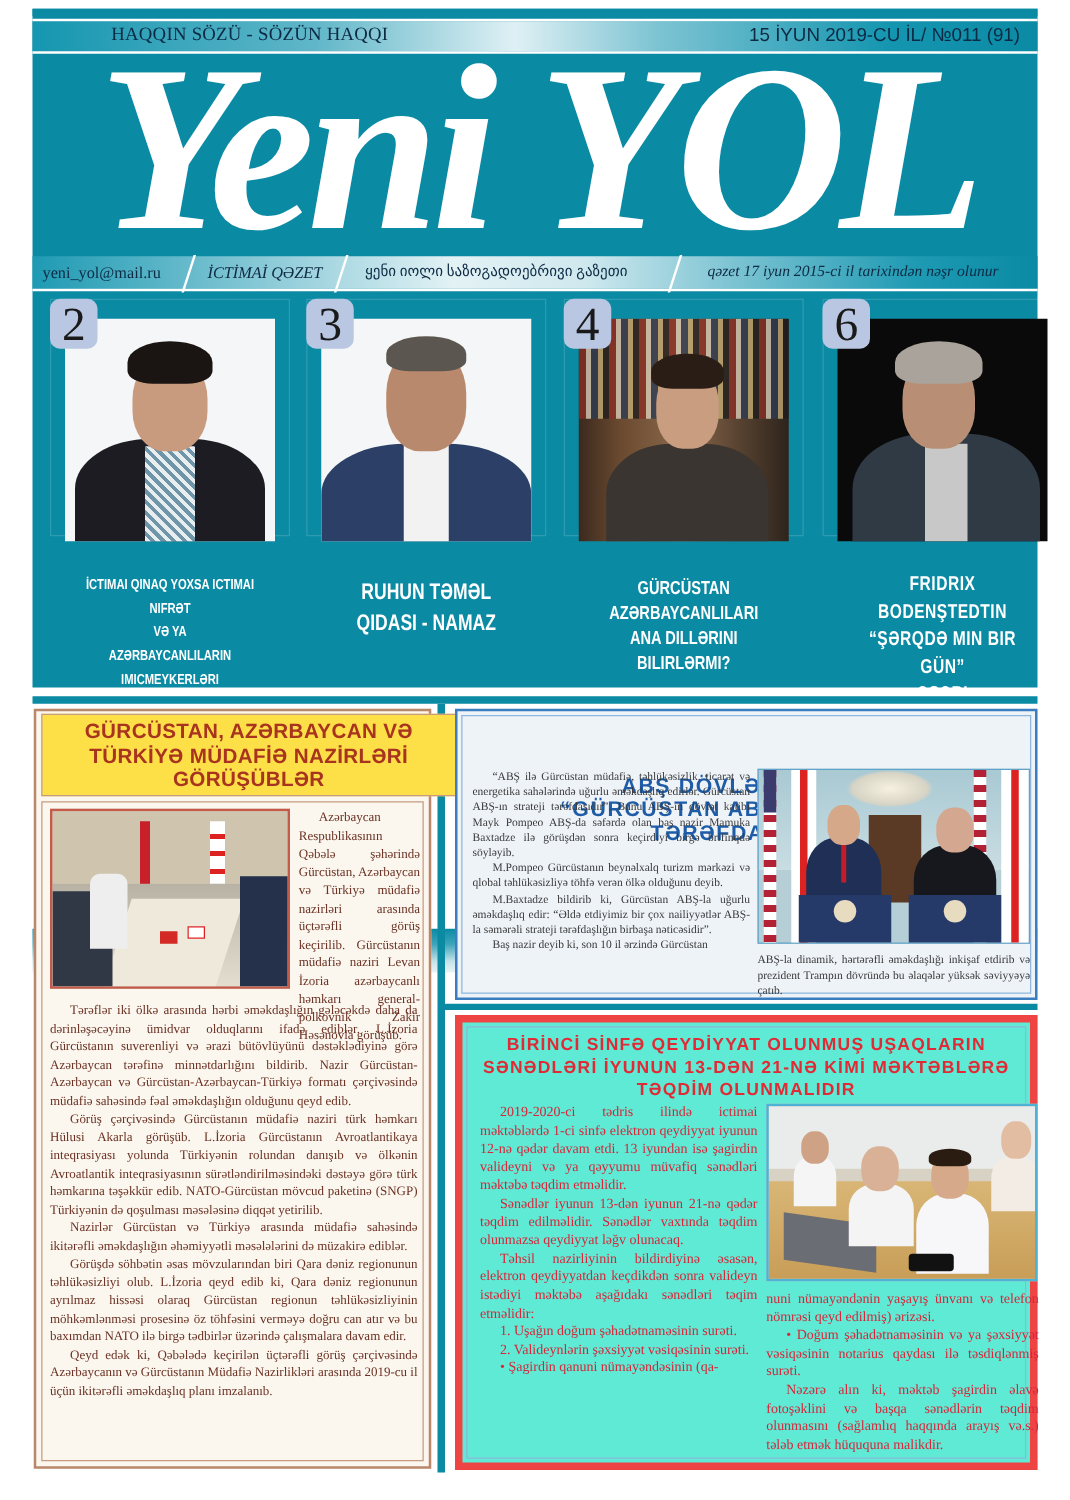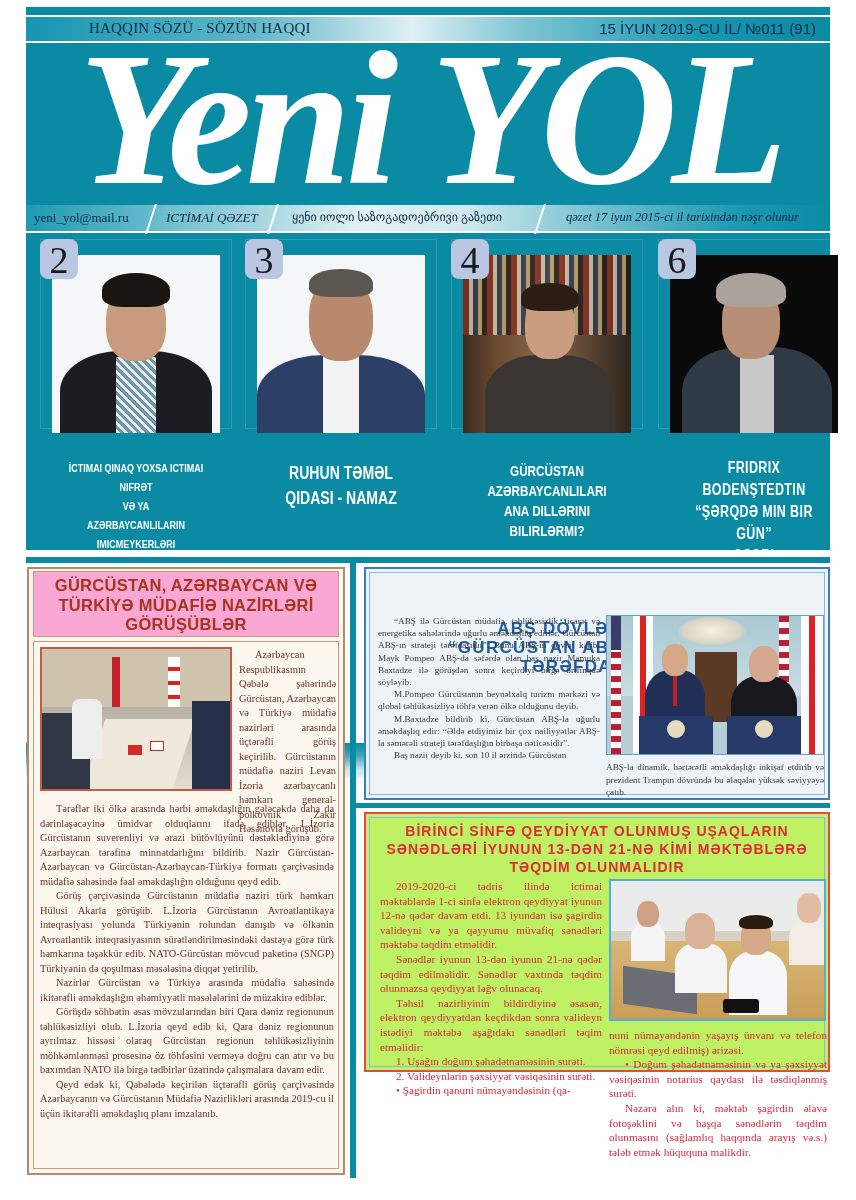--- a/index.html
+++ b/index.html
@@ -62,22 +62,22 @@
   .torso { position: absolute; border-radius: 40% 40% 0 0; }
 
   
   .lower-band { position: absolute; left: 26px; top: 557px; width: 804px; height: 6px; background: #0b8aa4; }
   .col-divider { position: absolute; left: 350px; top: 563px; width: 6px; height: 615px; background: #0b8aa4; }
   .mid-divider { position: absolute; left: 356px; top: 803px; width: 474px; height: 5px; background: #0b8aa4; }
 
   
   .art-left { position: absolute; left: 27px; top: 567px; width: 318px; height: 608px;
     background: #fbf6ee; border: 2px solid #b9876a; }
-  .art-left .headline-box { position: absolute; left: 4px; top: 2px; width: 306px; height: 66px;
-    border: 1px solid #c79b82; background: #f9a8d4; }
+  .art-left .headline-box { position: absolute; left: 4px; top: 2px; width: 332px; height: 66px;
+    border: 1px solid #c79b82; background: #fde047; }
   .art-left .headline { position: absolute; left: 0; top: 4px; width: 100%; text-align: center;
     font-family: "Liberation Sans", sans-serif; font-weight: bold; color: #a8331f; font-size: 16.5px; line-height: 19.5px; letter-spacing: 0.3px; }
   .art-left .body-box { position: absolute; left: 4px; top: 72px; width: 306px; height: 528px; border: 1px solid #c79b82; }
   .art-left .photo { position: absolute; left: 6px; top: 5px; width: 192px; height: 144px;
     border: 2px solid #c45a4a; overflow: hidden; background: #d8d0bf; }
   .art-left .text { position: absolute; color: #6b3224; font-size: 10.4px; line-height: 14.5px; text-align: justify; font-family: "Liberation Serif", serif; }
   .art-left .text p { text-indent: 16px; }
   .art-left .wrap-text { left: 205px; top: 6px; width: 97px; hyphens: auto; }
   .art-left .full-text { left: 6px; top: 160px; width: 294px; }
 
@@ -87,22 +87,22 @@
   .art-rt .inner { position: absolute; left: 3px; top: 3px; right: 3px; bottom: 3px; border: 1px solid #8fb6dc; }
   .art-rt .headline { position: absolute; left: 0; top: 3px; width: 100%; text-align: center;
     font-family: "Liberation Sans", sans-serif; font-weight: bold; color: #1f5ca7; font-size: 17px; line-height: 19px; letter-spacing: 1.3px; margin-top: 43px; }
   .art-rt .text { position: absolute; left: 8px; top: 42px; width: 222px; color: #3a3a3a; font-size: 9.2px; line-height: 12.2px; text-align: justify; }
   .art-rt .text p { text-indent: 16px; }
   .art-rt .photo { position: absolute; left: 236px; top: 42px; width: 218px; height: 140px;
     border: 1px solid #5fa3c8; overflow: hidden; background: #b6cfd6; }
   .art-rt .photo-caption { position: absolute; left: 236px; top: 188px; width: 218px; color: #3a3a3a; font-size: 9.2px; line-height: 12.5px; text-align: justify; }
 
   
-  .art-rb { position: absolute; left: 364px; top: 812px; width: 466px; height: 260px;
-    background: #bef264; border: 2px solid #ef4444; }
+  .art-rb { position: absolute; left: 364px; top: 812px; width: 466px; height: 364px;
+    background: #5eead4; border: 6px solid #ef4444; }
   .art-rb .inner { position: absolute; left: 3px; top: 3px; right: 3px; bottom: 3px; border: 1px solid #8fb6dc; }
   .art-rb .headline { position: absolute; left: 0; top: 4px; width: 100%; text-align: center;
     font-family: "Liberation Sans", sans-serif; font-weight: bold; color: #e02b36; font-size: 14px; line-height: 18px; letter-spacing: 1px; }
   .art-rb .text { position: absolute; color: #d7263a; font-size: 11.2px; line-height: 14.6px; text-align: justify; }
   .art-rb .text p { text-indent: 16px; }
   .art-rb .col1 { left: 10px; top: 61px; width: 222px; }
   .art-rb .col2 { left: 239px; top: 210px; width: 218px; }
   .art-rb .photo { position: absolute; left: 239px; top: 61px; width: 217px; height: 142px;
     border: 2px solid #4fb1d6; overflow: hidden; background: #d8d2c4; }
 </style>

